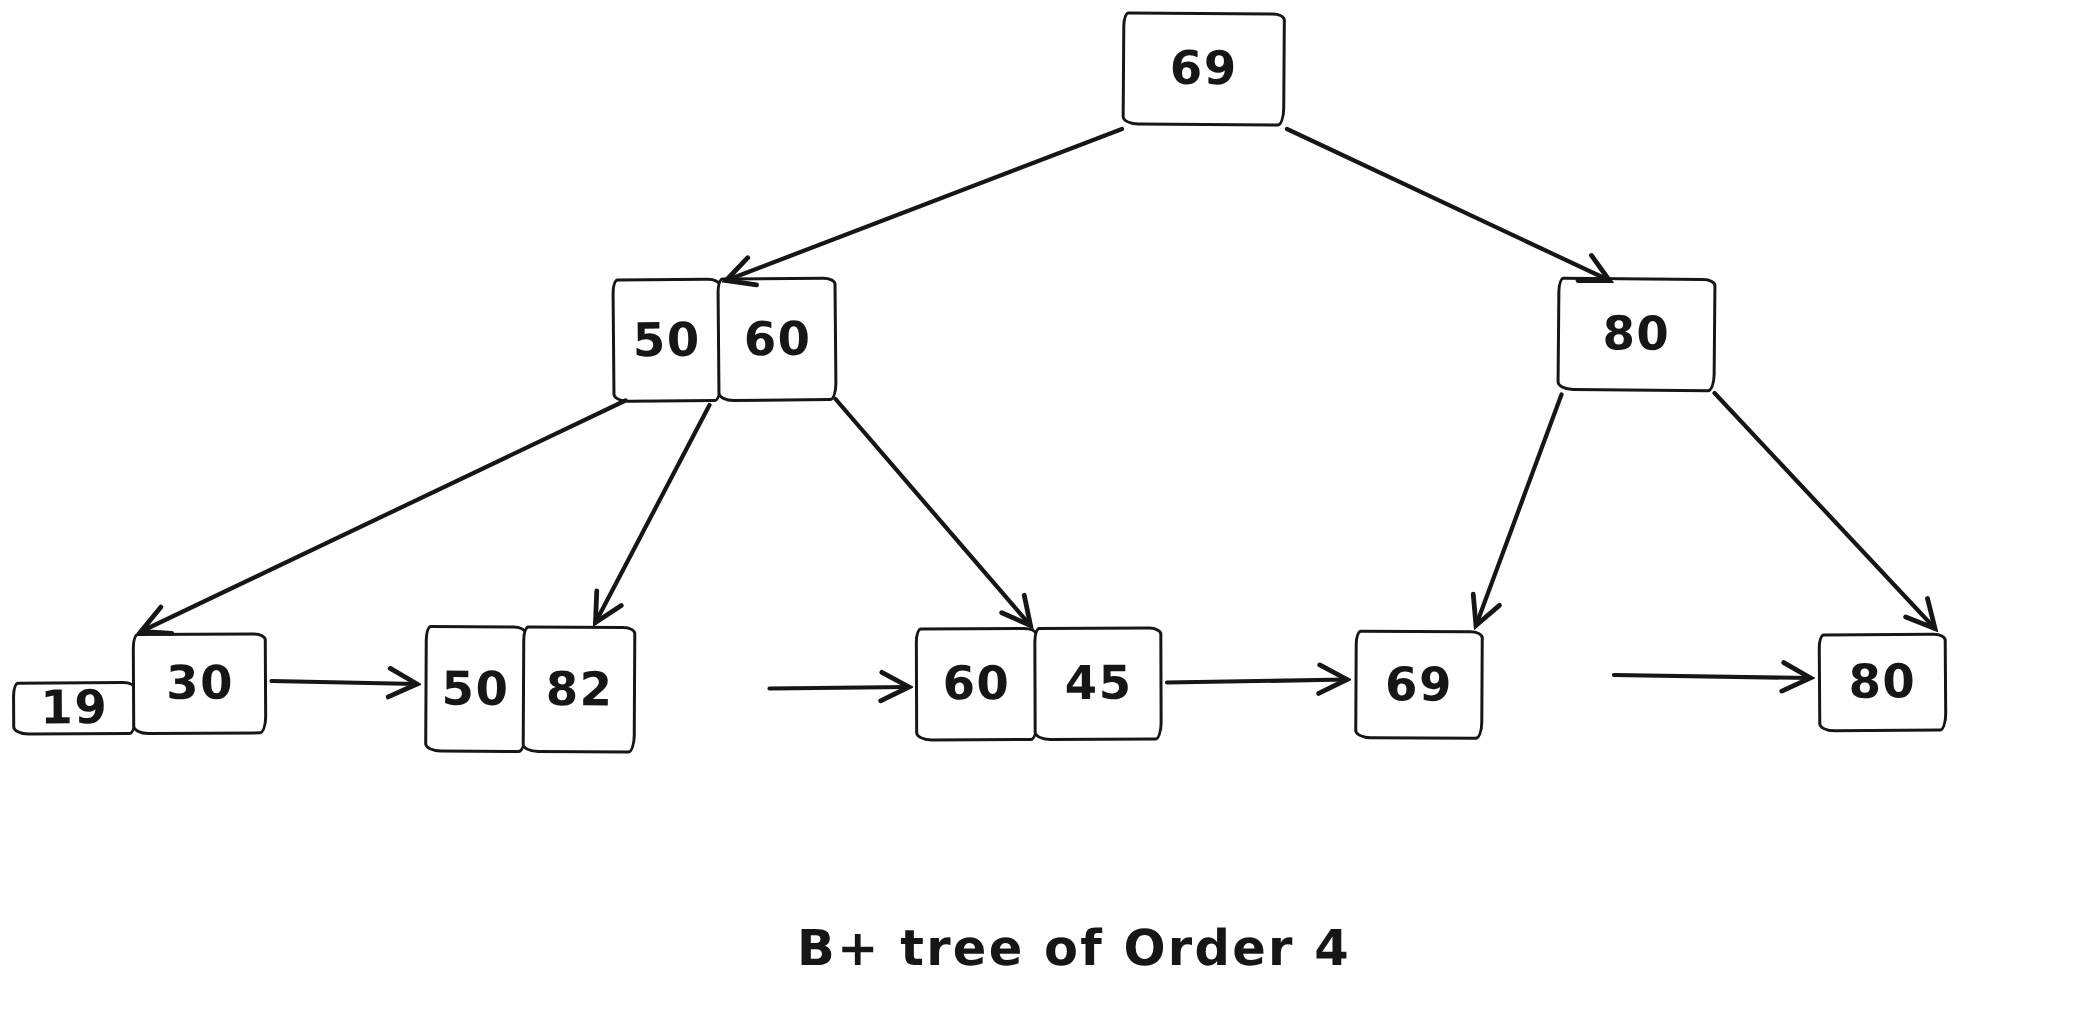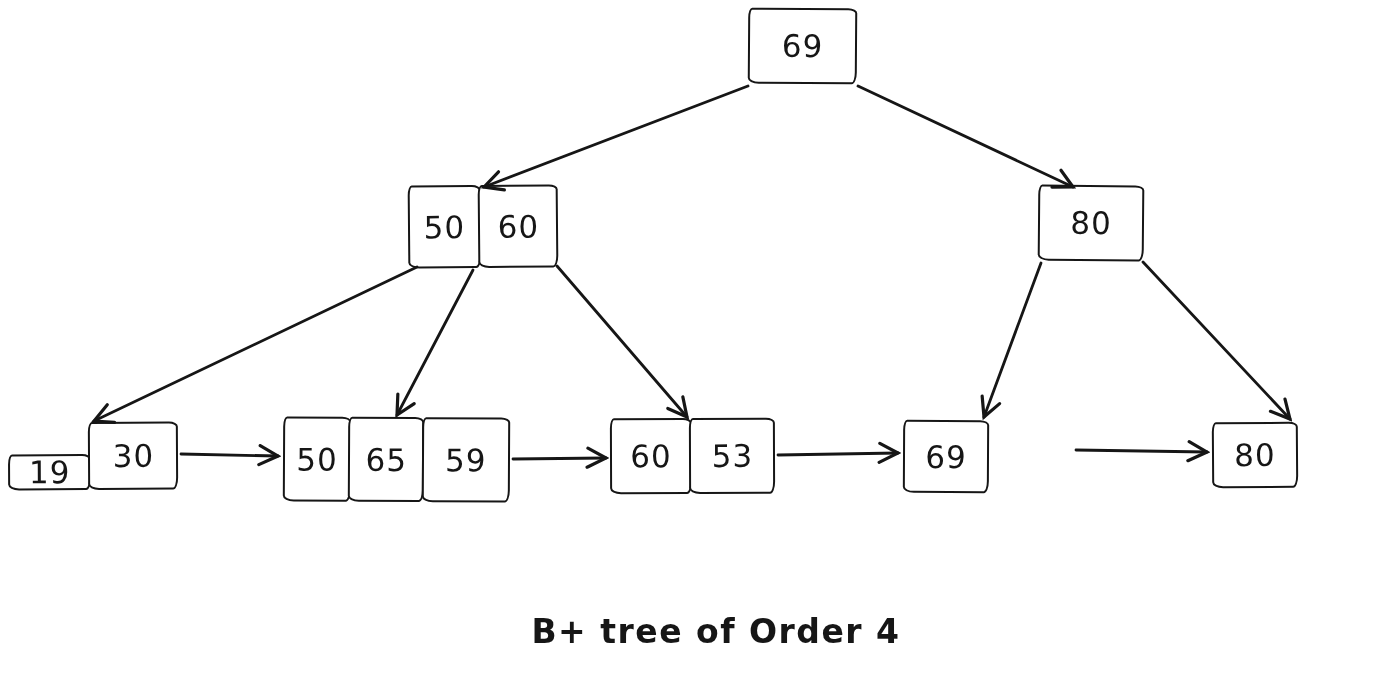--- a/index.html
+++ b/index.html
@@ -17,21 +17,21 @@
     display: flex;
     align-items: stretch;
   }
   .cell {
     border: 2.6px solid var(--ink);
     background: #fff;
     display: flex;
     align-items: center;
     justify-content: center;
     font-size: 31px;
-    font-weight: 400;
+    font-weight: 700;
     color: var(--ink);
     letter-spacing: 1px;
     border-radius: 4px 9px 5px 11px / 10px 5px 12px 6px;
   }
   .cell + .cell { margin-left: -2.6px; }
   .edges {
     position: absolute;
     left: 0; top: 0;
     width: 1397px; height: 677px;
     pointer-events: none;
@@ -66,27 +66,26 @@
     <div class="cell" style="width:106px;">80</div>
   </div>
 
   <div class="node" style="left:8px; top:422px; height:68px; transform:rotate(-0.3deg);">
     <div class="cell" style="width:83px;margin-top:32px;">19</div>
     <div class="cell" style="width:90px;">30</div>
   </div>
 
   <div class="node" style="left:283px; top:417px; height:85px; transform:rotate(0.3deg);">
     <div class="cell" style="width:68px;">50</div>
-    <div class="cell" style="width:76px;">65</div>
-    <div class="cell" style="width:88px;">59</div>
+    <div class="cell" style="width:76px;">82</div>
   </div>
 
   <div class="node" style="left:610px; top:418px; height:76px; transform:rotate(-0.2deg);">
     <div class="cell" style="width:82px;">60</div>
-    <div class="cell" style="width:86px;">53</div>
+    <div class="cell" style="width:86px;">45</div>
   </div>
 
   <div class="node" style="left:903px; top:420px; height:73px; transform:rotate(0.3deg);">
     <div class="cell" style="width:86px;">69</div>
   </div>
 
   <div class="node" style="left:1212px; top:422px; height:66px; transform:rotate(-0.4deg);">
     <div class="cell" style="width:86px;">80</div>
   </div>
 

